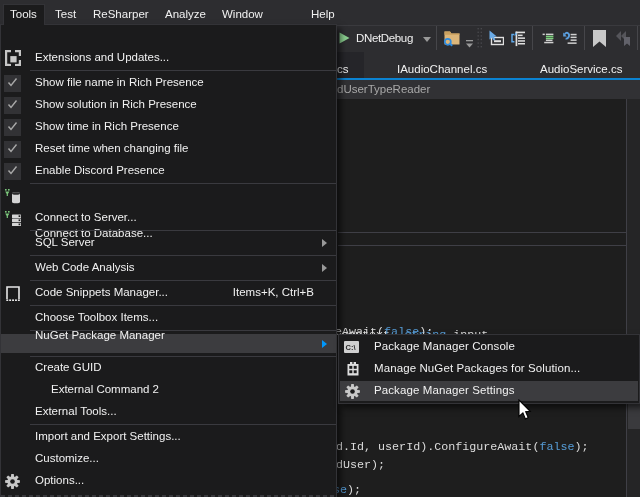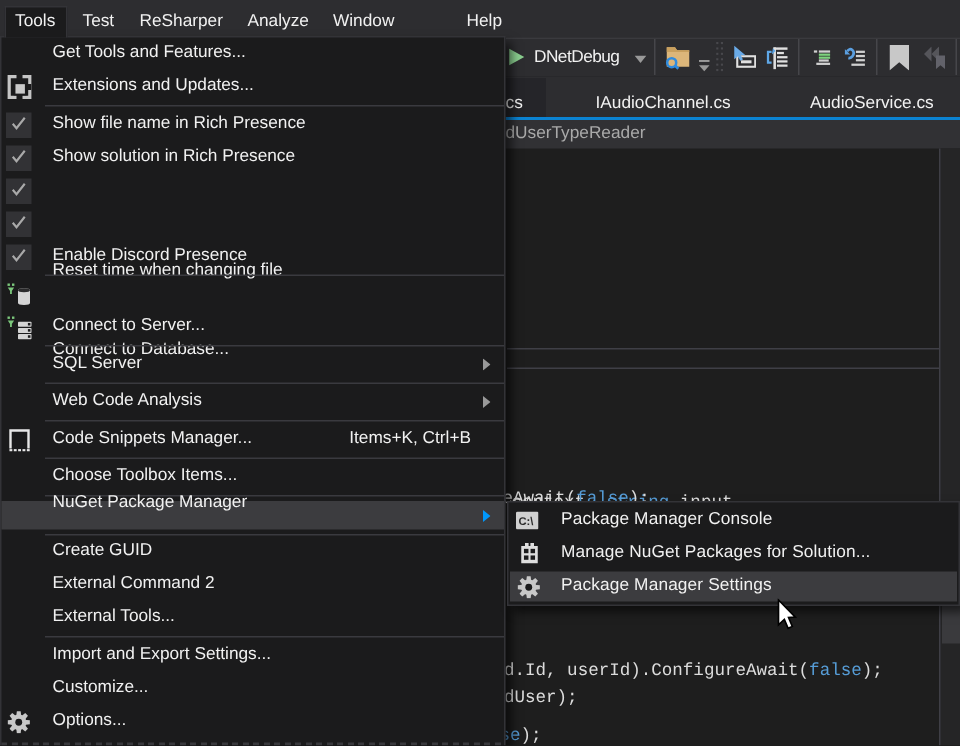--- a/index.html
+++ b/index.html
@@ -138,46 +138,46 @@
   <div class="abs code" style="left:341px;top:280px;margin-top:48px;">context, <span class="kw">string</span> input,</div>
   <div class="abs code" style="left:328px;top:325px;">reAwait(<span class="kw">false</span>);</div>
   <div class="abs code" style="left:336px;top:440px;">d.Id, userId).ConfigureAwait(<span class="kw">false</span>);</div>
   <div class="abs code" style="left:336px;top:458px;">dUser);</div>
   <div class="abs code" style="left:333px;top:483px;"><span class="kw">se</span>);</div>
 
   <div class="abs" style="left:0;top:24px;width:337px;height:473px;background:#1b1b1c;border:1px solid #333337;border-bottom:none;box-shadow:4px 4px 6px rgba(0,0,0,.55);"></div>
   <div class="abs" style="left:3px;top:4px;width:42px;height:21px;background:#1b1b1c;border:1px solid #333337;border-bottom:none;"></div>
   <div class="abs mtxt" style="left:10px;top:7.5px;">Tools</div>
 
-<div class="abs mtxt" style="left:35px;top:29px;">Get Tools and Features...</div>
 <div class="abs mtxt" style="left:35px;top:51px;">Extensions and Updates...</div>
 <svg class="abs" style="left:5px;top:50px;" width="16" height="16" viewBox="0 0 16 16">
 <path d="M1 1 H15 V15 H1 Z" fill="none" stroke="#c5c5c5" stroke-width="2.4"></path>
 <rect x="6" y="0" width="4" height="3" fill="#1b1b1c"></rect>
       <rect x="6" y="13" width="4" height="3" fill="#1b1b1c"></rect>
       <rect x="13" y="6" width="3" height="4" fill="#1b1b1c"></rect>
 <rect x="4.2" y="5" width="8.6" height="8.6" fill="#1b1b1c"></rect>
 <rect x="5.3" y="6.1" width="6.3" height="6.3" fill="#c9c9c9"></rect>
 </svg>
 <div class="abs" style="left:30px;top:70px;width:306px;height:1px;background:#3a3a3f;"></div>
 <div class="abs mtxt" style="left:35px;top:76px;">Show file name in Rich Presence</div>
 <div class="abs" style="left:4px;top:75px;width:17px;height:17px;background:#323235;"></div>
 <svg class="abs" style="left:7px;top:77px;" width="11" height="11" viewBox="0 0 11 11">
       <path d="M1.5 5.5 L4 8.5 L9.5 1.5" stroke="#a9a9a9" stroke-width="1.4" fill="none"></path>
     </svg>
 <div class="abs mtxt" style="left:35px;top:98px;">Show solution in Rich Presence</div>
 <div class="abs" style="left:4px;top:97px;width:17px;height:17px;background:#323235;"></div>
 <svg class="abs" style="left:7px;top:99px;" width="11" height="11" viewBox="0 0 11 11">
       <path d="M1.5 5.5 L4 8.5 L9.5 1.5" stroke="#a9a9a9" stroke-width="1.4" fill="none"></path>
     </svg>
+<div class="abs mtxt" style="left:35px;top:120px;">Show time in Rich Presence</div>
 <div class="abs" style="left:4px;top:119px;width:17px;height:17px;background:#323235;"></div>
 <svg class="abs" style="left:7px;top:121px;" width="11" height="11" viewBox="0 0 11 11">
       <path d="M1.5 5.5 L4 8.5 L9.5 1.5" stroke="#a9a9a9" stroke-width="1.4" fill="none"></path>
     </svg>
-<div class="abs mtxt" style="left:35px;top:142px;margin-top:32px;">Reset time when changing file</div>
+<div class="abs mtxt" style="left:35px;top:142px;">Reset time when changing file</div>
 <div class="abs" style="left:4px;top:141px;width:17px;height:17px;background:#323235;"></div>
 <svg class="abs" style="left:7px;top:143px;" width="11" height="11" viewBox="0 0 11 11">
       <path d="M1.5 5.5 L4 8.5 L9.5 1.5" stroke="#a9a9a9" stroke-width="1.4" fill="none"></path>
     </svg>
 <div class="abs mtxt" style="left:35px;top:164px;">Enable Discord Presence</div>
 <div class="abs" style="left:4px;top:163px;width:17px;height:17px;background:#323235;"></div>
 <svg class="abs" style="left:7px;top:165px;" width="11" height="11" viewBox="0 0 11 11">
       <path d="M1.5 5.5 L4 8.5 L9.5 1.5" stroke="#a9a9a9" stroke-width="1.4" fill="none"></path>
     </svg>
 <div class="abs" style="left:30px;top:183px;width:306px;height:1px;background:#3a3a3f;"></div>
@@ -227,21 +227,21 @@
 <div class="abs" style="left:30px;top:305px;width:306px;height:1px;background:#3a3a3f;"></div>
 <div class="abs mtxt" style="left:35px;top:311px;">Choose Toolbox Items...</div>
 <div class="abs" style="left:30px;top:330px;width:306px;height:1px;background:#3a3a3f;"></div>
 <div class="abs" style="left:1px;top:333.5px;width:335px;height:19.5px;background:#3c3c3f;"></div>
 <div class="abs mtxt" style="left:35px;top:329px;">NuGet Package Manager</div>
 <svg class="abs" style="left:322px;top:340px;" width="5" height="8" viewBox="0 0 5 8">
       <path d="M0 0 L5 4 L0 8 Z" fill="#0097fb"></path>
     </svg>
 <div class="abs" style="left:30px;top:356px;width:306px;height:1px;background:#3a3a3f;"></div>
 <div class="abs mtxt" style="left:35px;top:361px;">Create GUID</div>
-<div class="abs mtxt" style="left:35px;top:383px;">External Command 2</div>
+<div class="abs mtxt" style="left:51px;top:383px;">External Command 2</div>
 <div class="abs mtxt" style="left:35px;top:405px;">External Tools...</div>
 <div class="abs" style="left:30px;top:424px;width:306px;height:1px;background:#3a3a3f;"></div>
 <div class="abs mtxt" style="left:35px;top:430px;">Import and Export Settings...</div>
 <div class="abs mtxt" style="left:35px;top:452px;">Customize...</div>
 <div class="abs mtxt" style="left:35px;top:474px;">Options...</div>
 <svg class="abs" style="left:5px;top:474px;" width="15" height="15" viewBox="0 0 15 15">
 <g fill="#c8c8c8">
         <path d="M11.00 9.25 L14.90 8.76 L14.90 6.24 L11.00 5.75 Z"></path>
         <path d="M8.74 11.21 L11.84 13.62 L13.62 11.84 L11.21 8.74 Z"></path>
         <path d="M5.75 11.00 L6.24 14.90 L8.76 14.90 L9.25 11.00 Z"></path>

